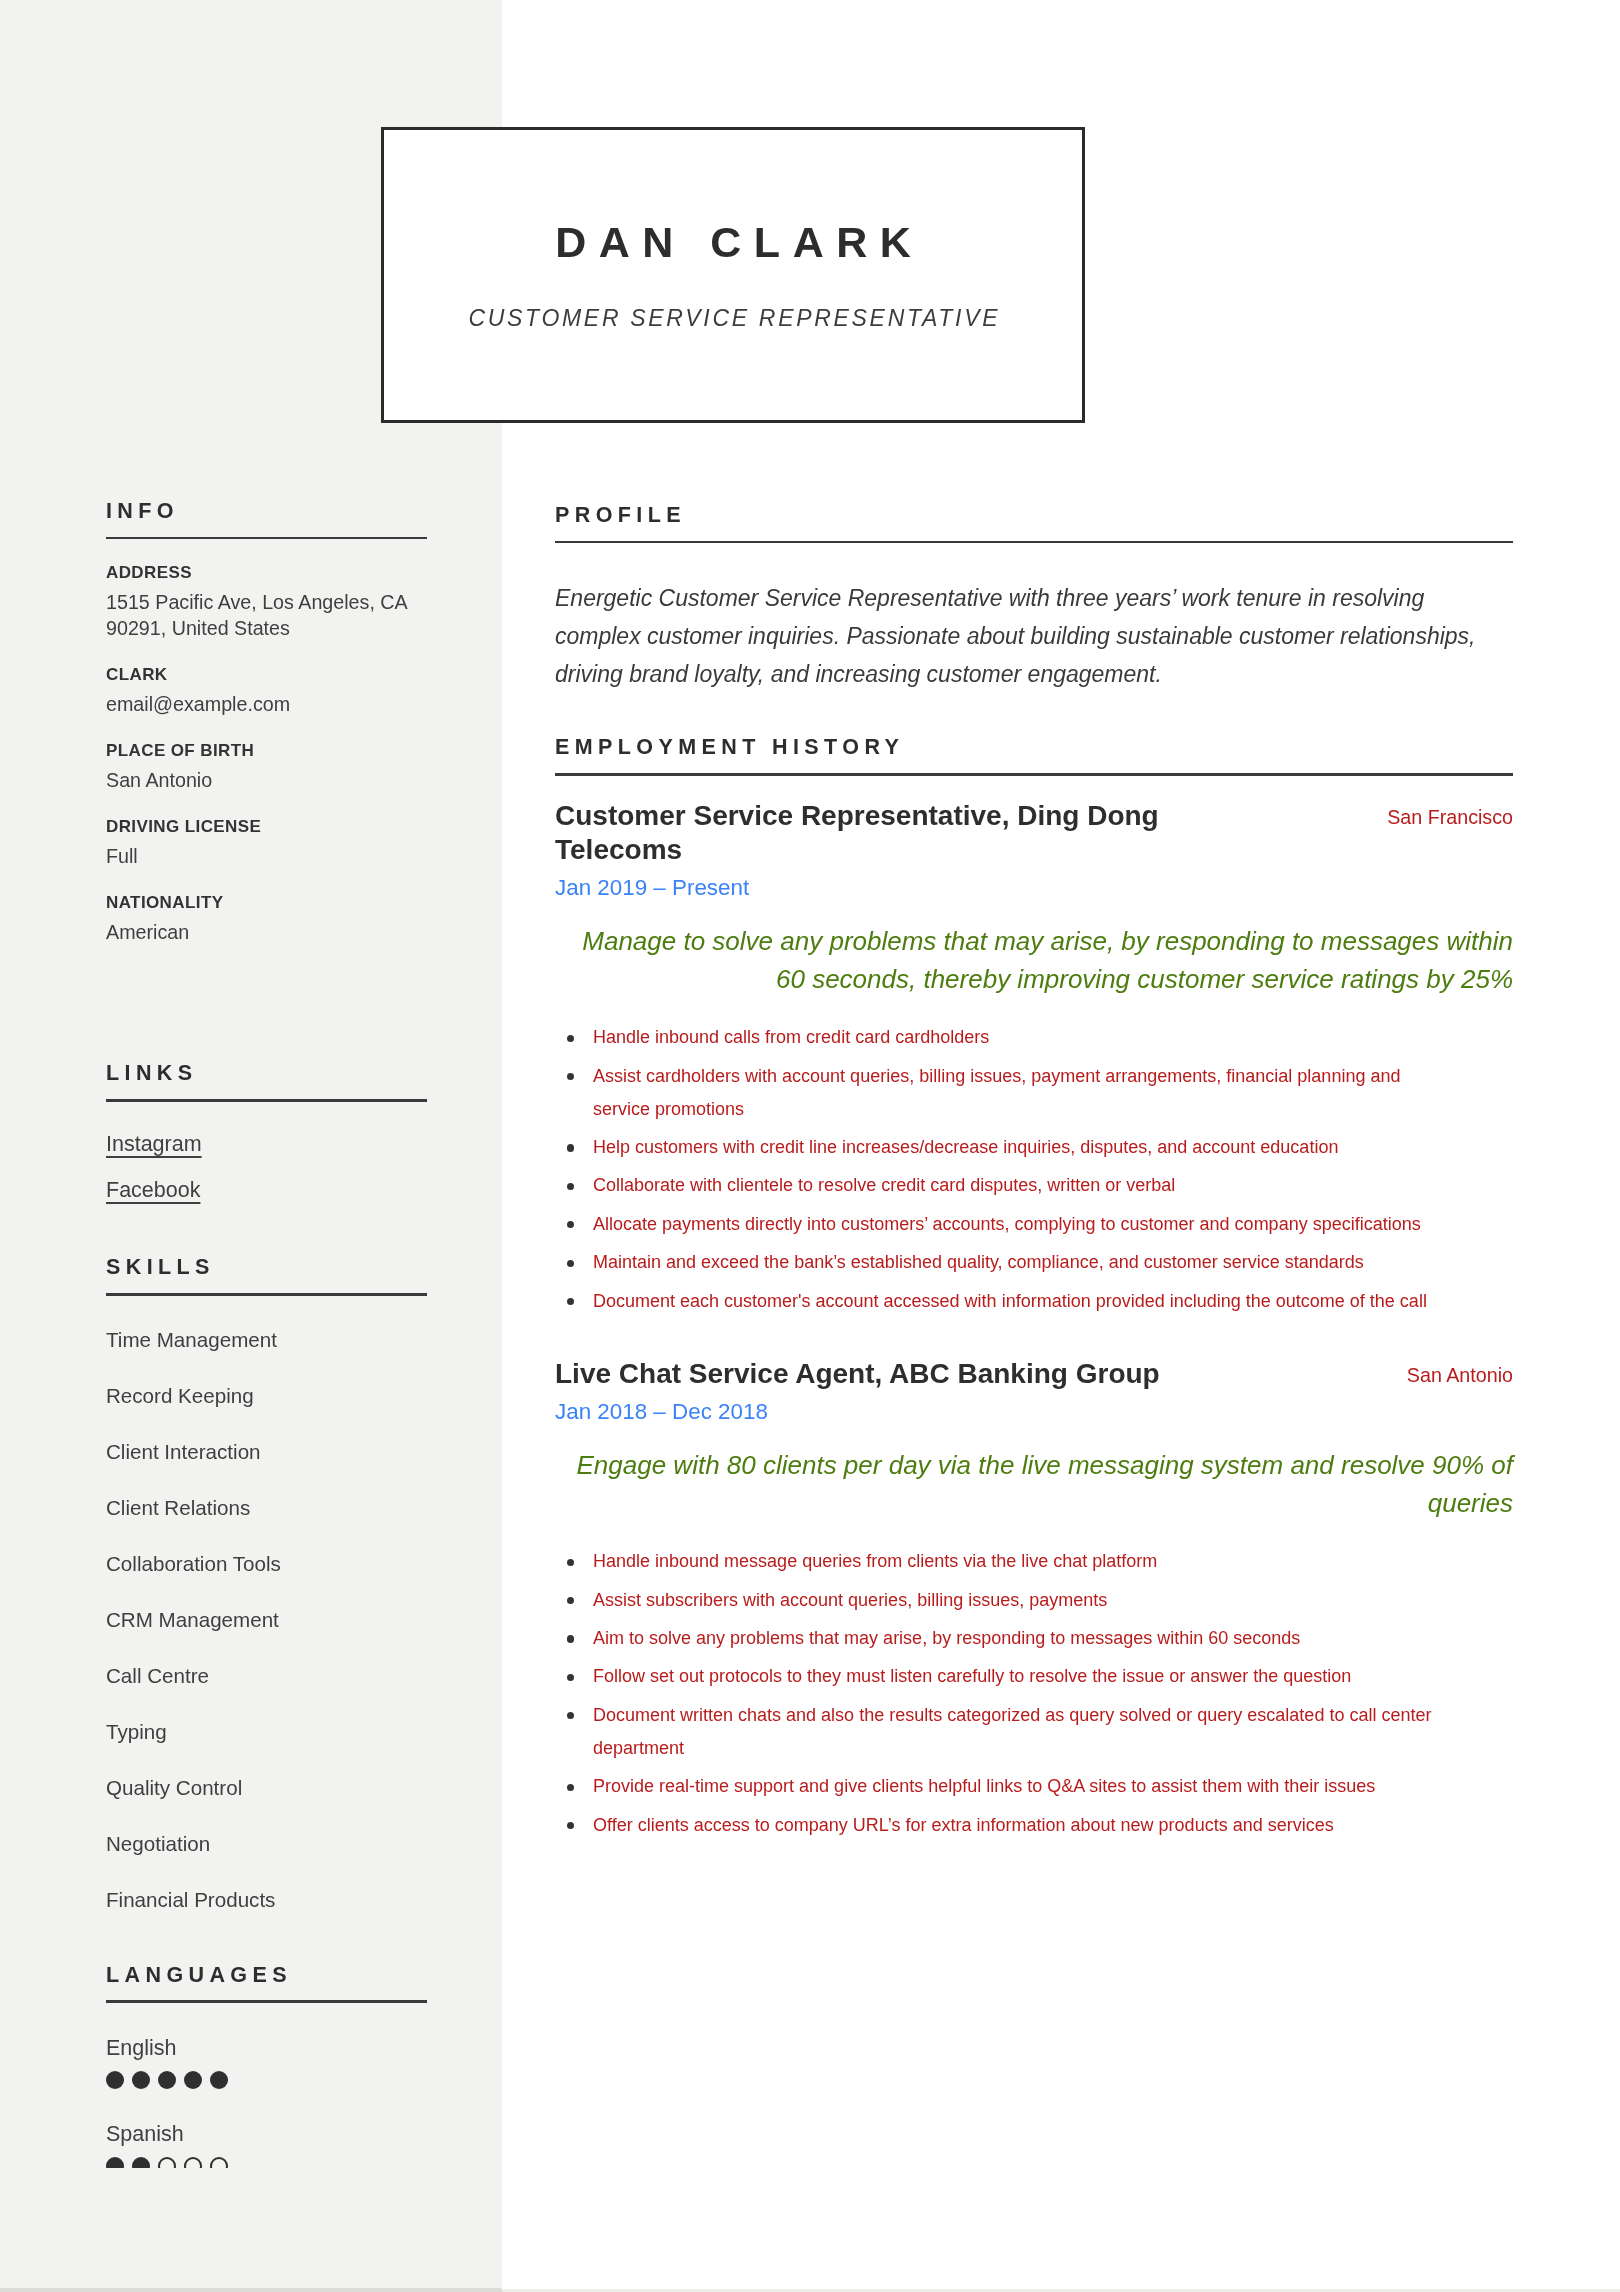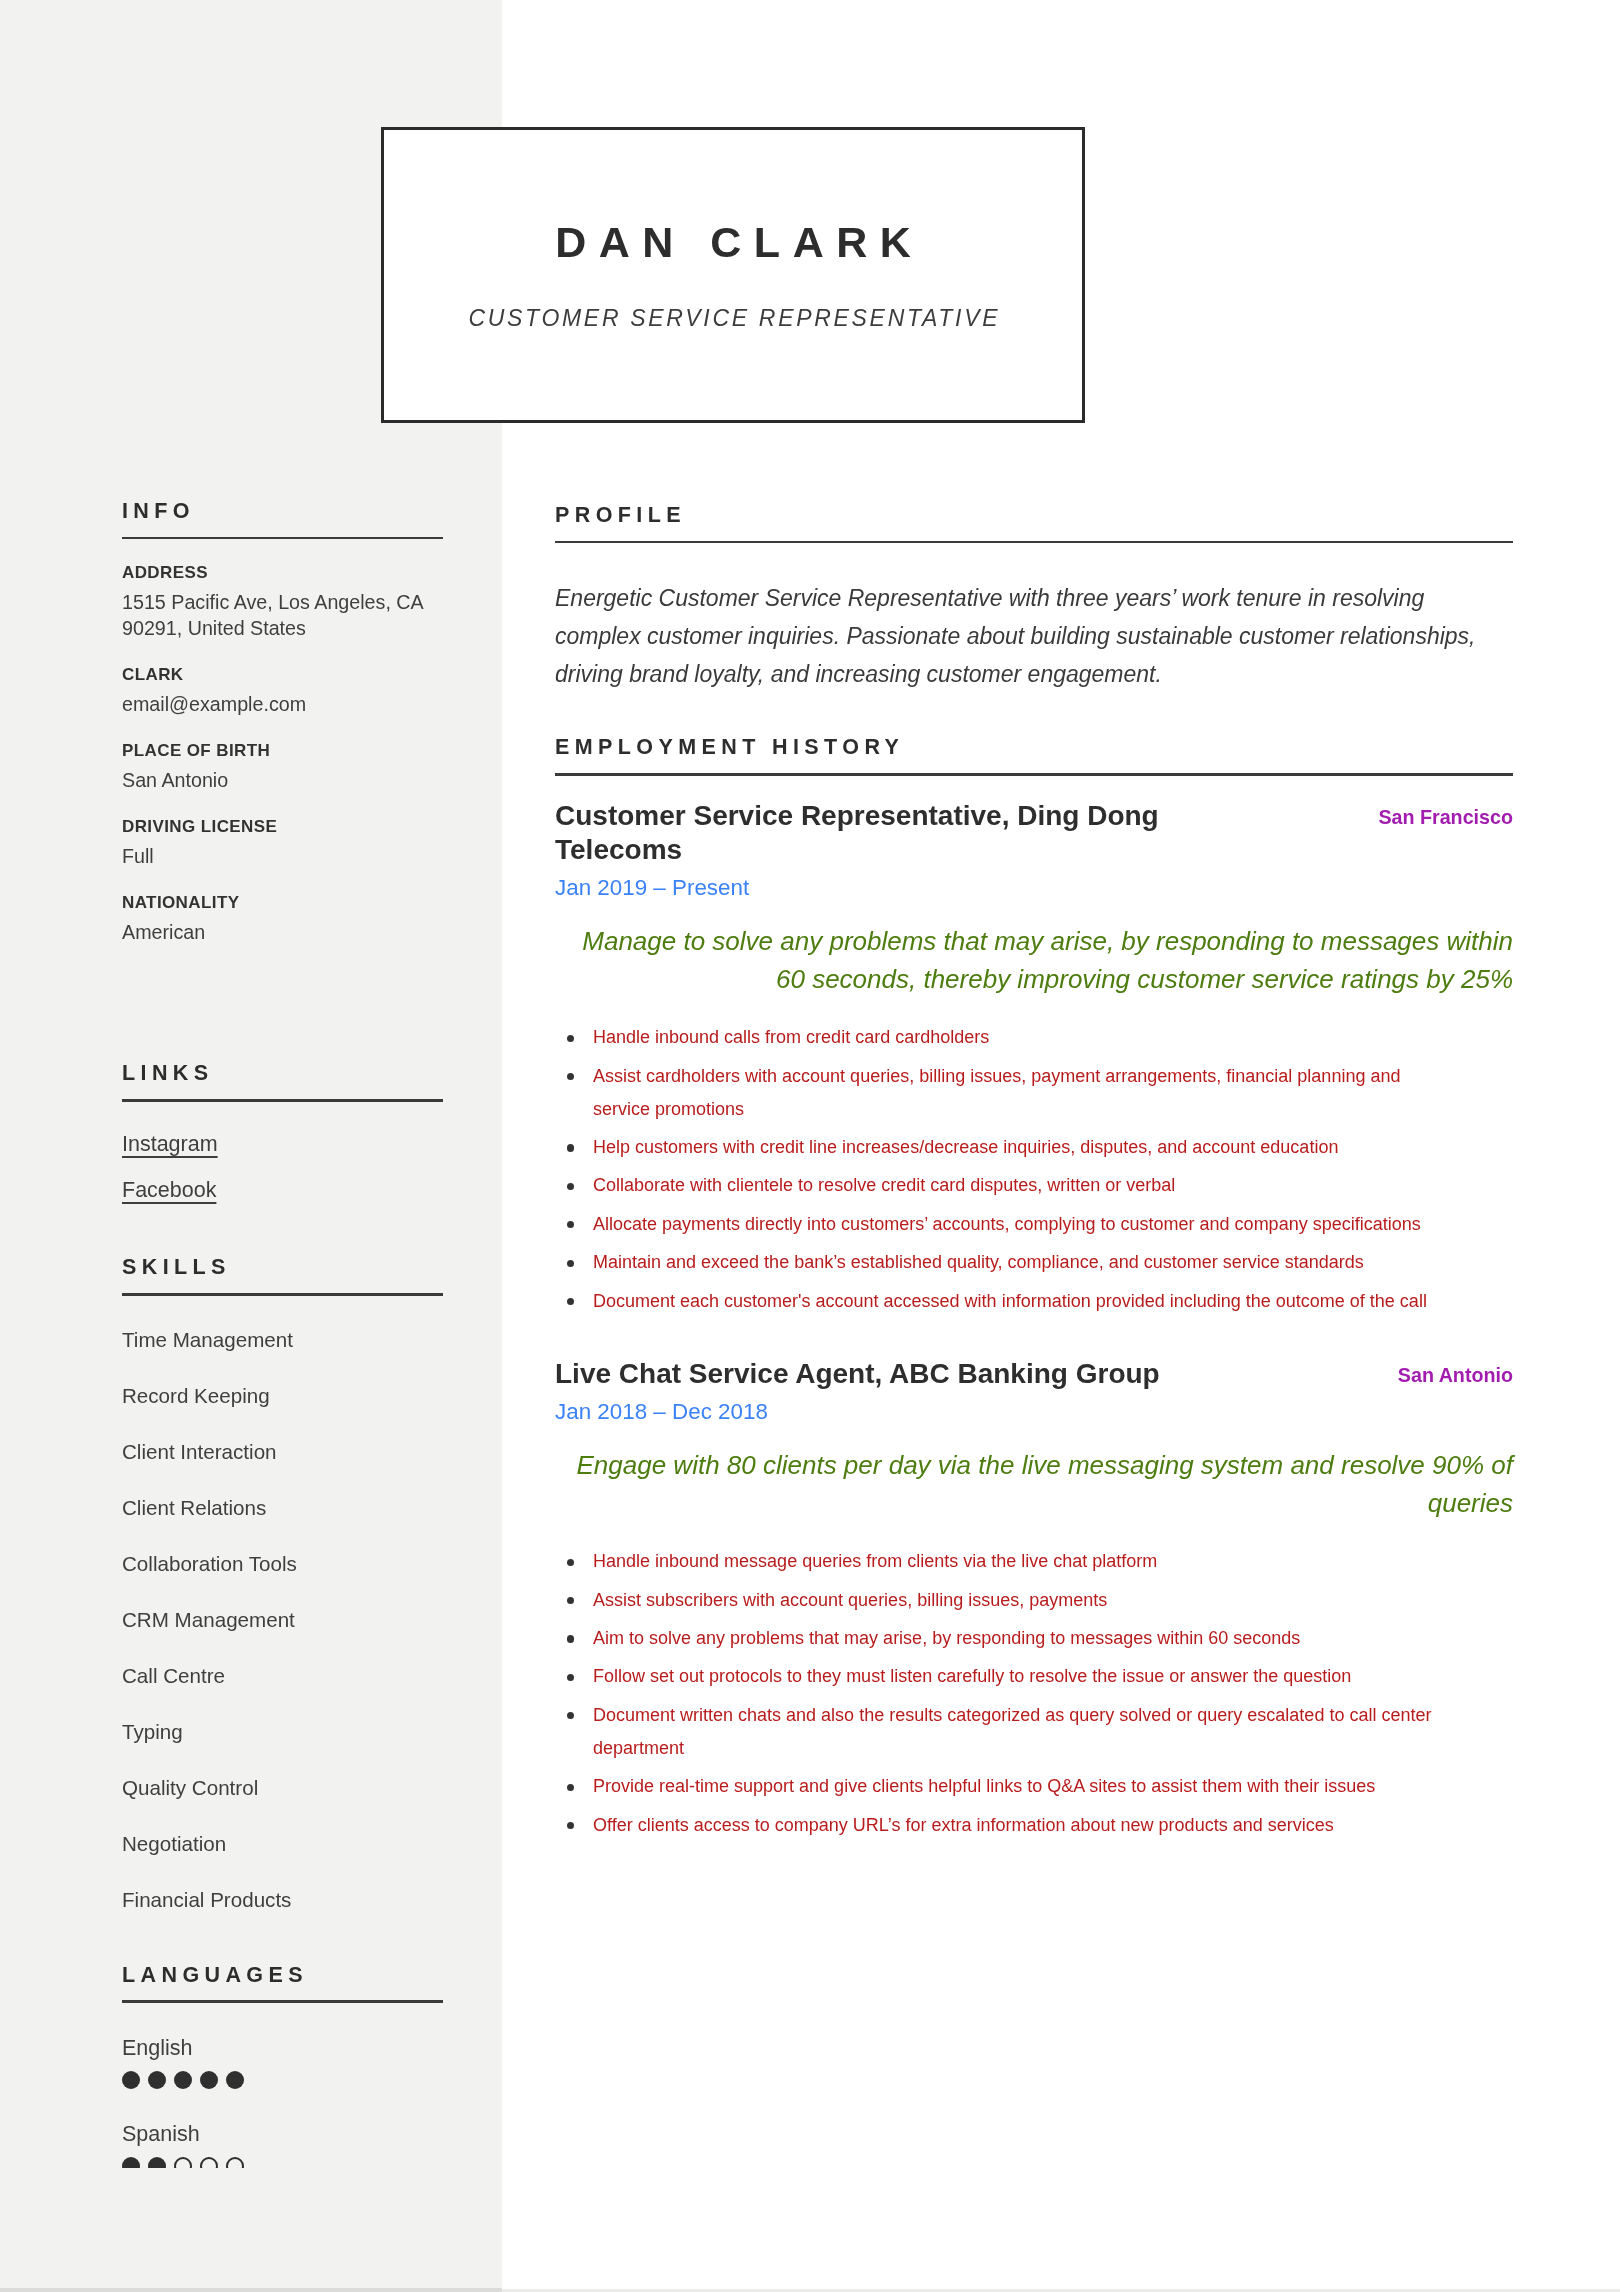--- a/index.html
+++ b/index.html
@@ -19,21 +19,21 @@
     display:flex; flex-direction:column; align-items:center; justify-content:center; text-align:center;
   }
   .name { font-size:43px; font-weight:bold; letter-spacing:12.5px; text-indent:12.5px; color:#2d2d2d; }
   .role { margin-top:38px; font-size:23px; letter-spacing:2.7px; text-indent:2.7px; color:#3c3c3c;font-style:italic; }
 
   
   .section-heading { font-size:21.5px; font-weight:bold; letter-spacing:5.4px; color:#2d2d2d; line-height:27px; }
   .rule { height:2.7px; background:#3a3a3a; margin-top:11.6px; }
 
   
-  .sidebar { position:absolute; left:122px; top:498px; width:321px; }
+  .sidebar { position:absolute; left:106px; top:498px; width:321px; }
   .info-label { margin-top:24px; font-size:17px; font-weight:bold; letter-spacing:0.4px; color:#333333; line-height:19.7px; }
   .info-value { margin-top:6.3px; font-size:19.7px; line-height:26px; color:#3f3f3f; }
   .links-section { margin-top:115px; }
   .link { display:block; margin-top:29px; font-size:21.5px; line-height:27px; color:#3f3f3f;
           text-decoration:underline; text-underline-offset:4.5px; cursor:pointer; }
   .link + .link { margin-top:19.7px; }
   .skills-section { margin-top:50px; }
   .skill { margin-top:31px; font-size:20.6px; line-height:25px; }
   .skill:first-of-type { margin-top:38px; }
   .languages-section { margin-top:50px; }
@@ -45,21 +45,21 @@
   .dot.empty { border:2.7px solid #2f2f2f; background:transparent; }
 
   
   .main { position:absolute; left:555px; top:502px; width:958px; }
   .profile-text { margin-top:36px; font-style:italic; font-size:23px; line-height:38px; color:#3a3a3a; }
   .employment-heading { margin-top:41px; }
   .job { margin-top:23px; }
   .job.second { margin-top:39px; }
   .job-head { display:flex; justify-content:space-between; align-items:flex-start; }
   .job-title { font-size:28px; font-weight:bold; line-height:34px; color:#2e2e2e; max-width:681px; }
-  .job-loc { font-size:19.7px; color:#a21caf; margin-top:7.2px; white-space:nowrap;font-weight:bold; }
+  .job-loc { font-size:19.7px; color:#b91c1c; margin-top:7.2px; white-space:nowrap; }
   .job-dates { margin-top:7.2px; font-size:22.4px; line-height:27px; color:#3b82f6; }
   .job-summary { margin-top:21.5px; font-style:italic; font-size:26px; line-height:38px; color:#4d7c0f;text-align:right; }
   .bullets { margin-top:23px; list-style:none; }
   .bullets li { position:relative; padding-left:38px; padding-right:61px;
                 font-size:18px; line-height:33px; margin-top:5.4px; color:#b91c1c; }
   .bullets li::before { content:""; position:absolute; left:11.6px; top:13.4px;
                         width:7.2px; height:7.2px; border-radius:50%; background:#333333; }
 </style>
 </head>
 <body>

